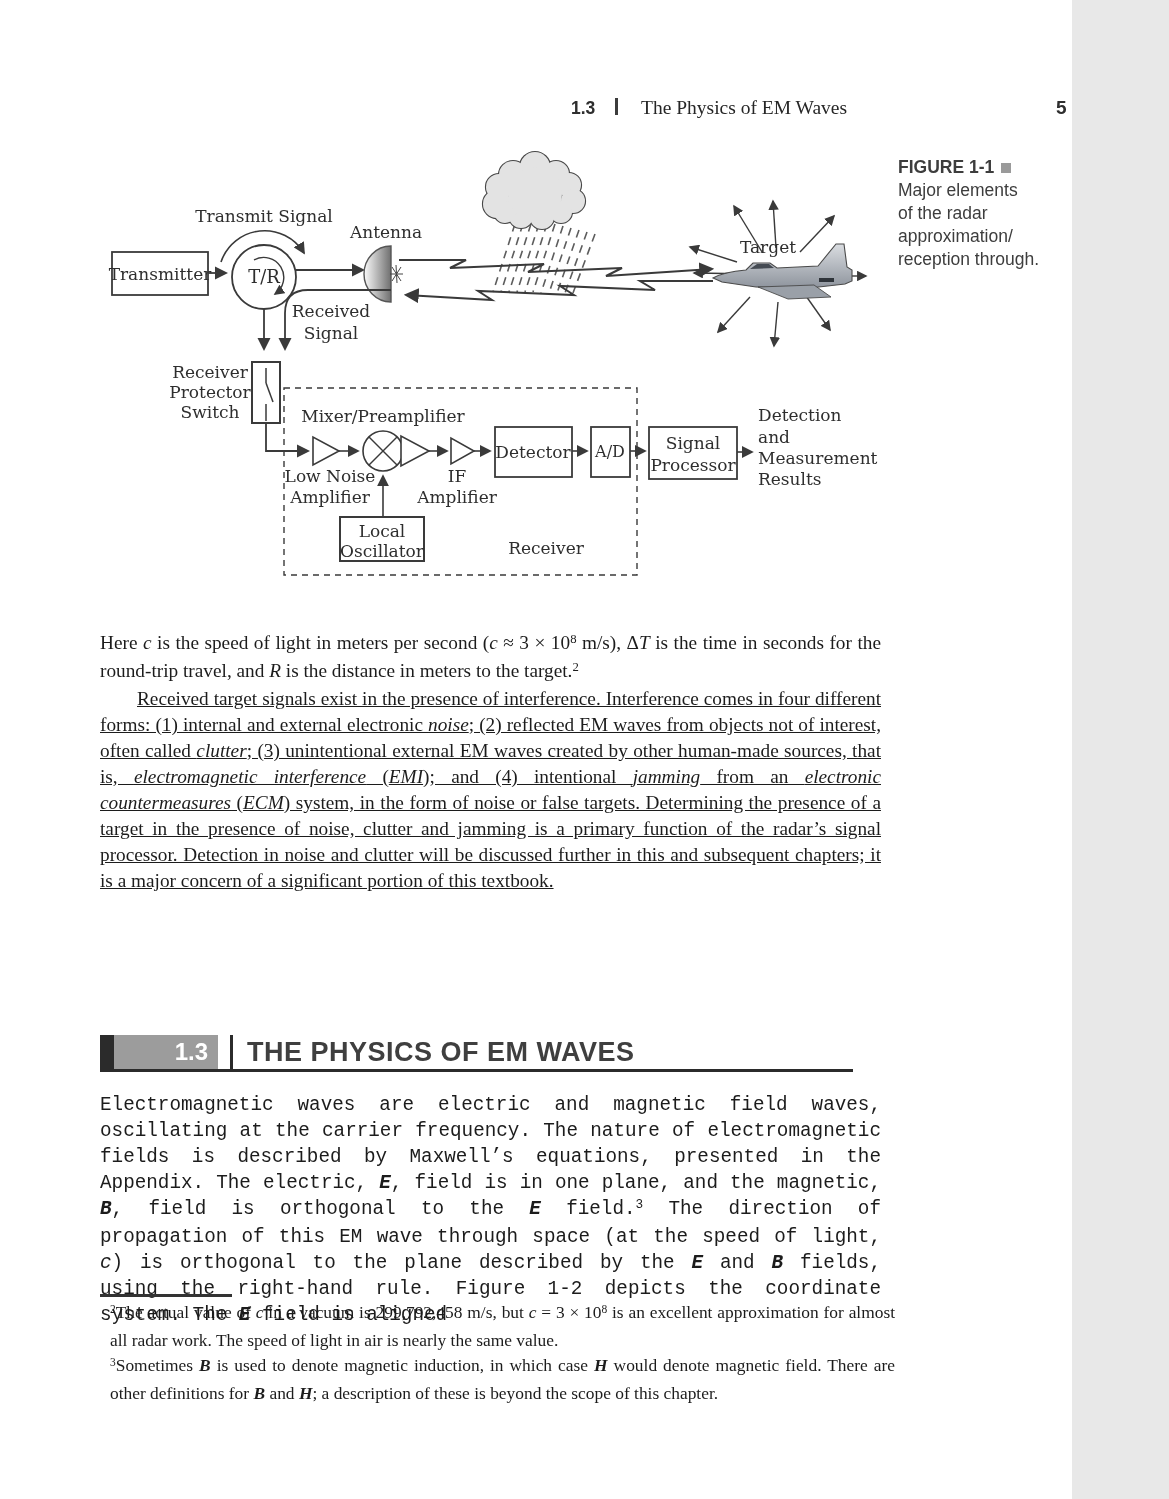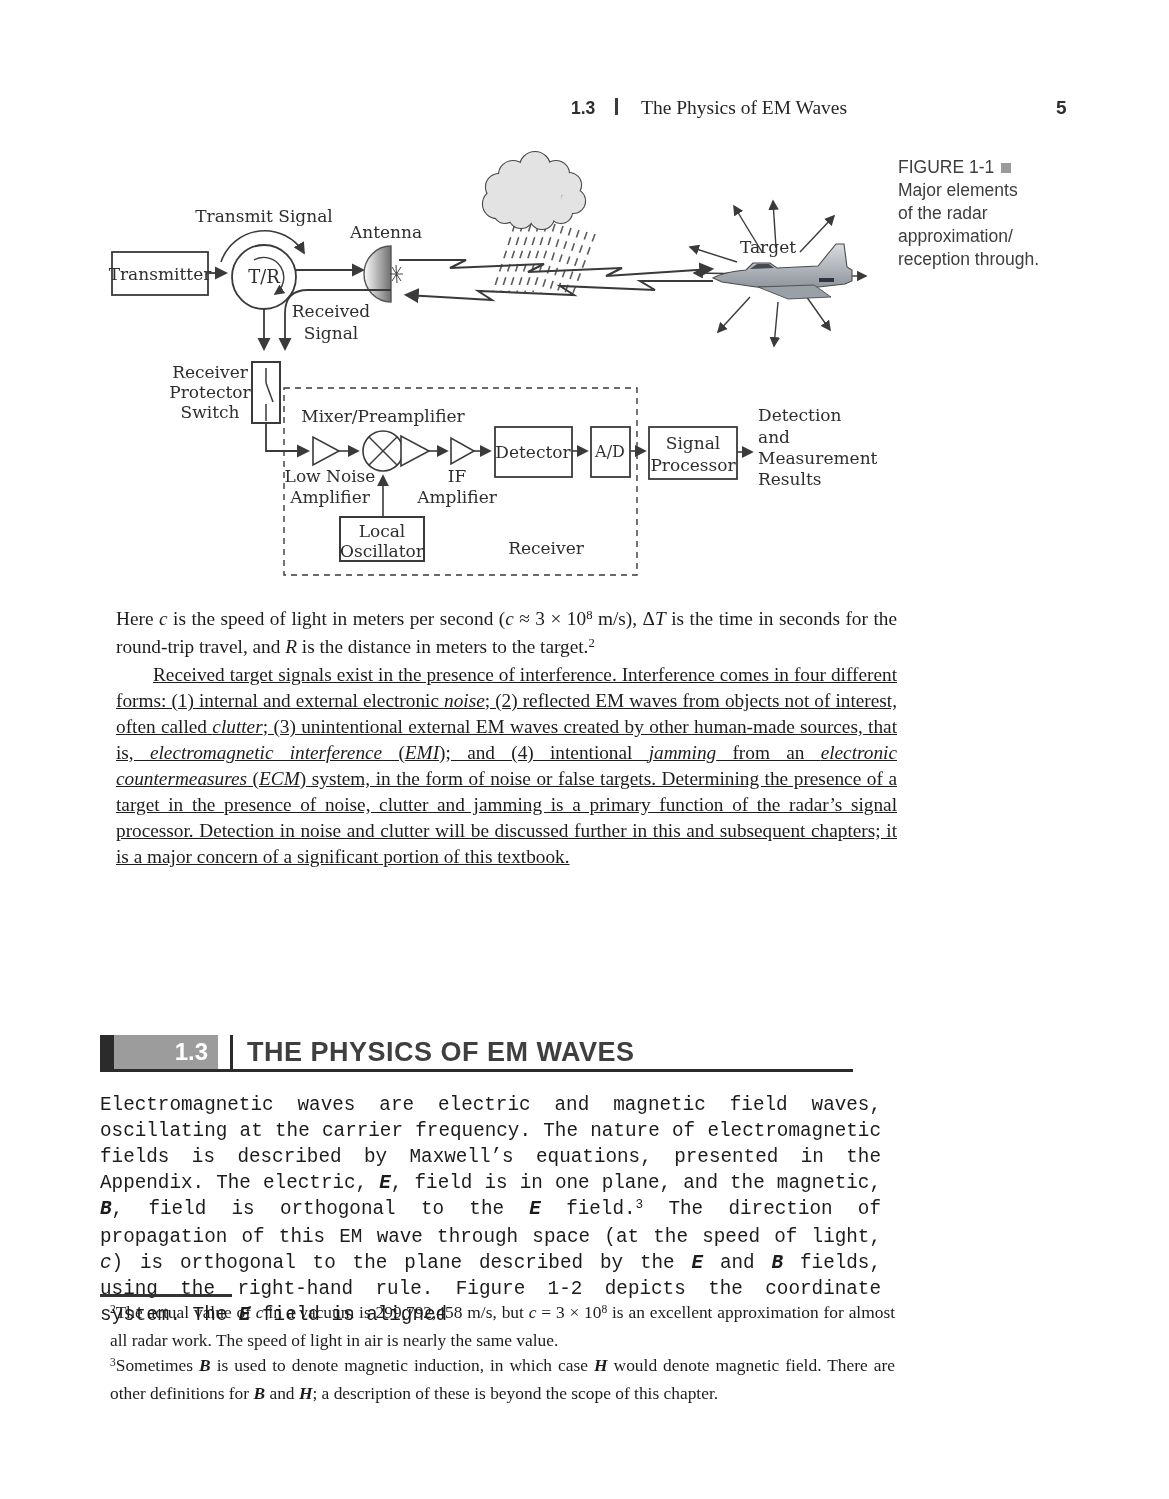--- a/index.html
+++ b/index.html
@@ -1,35 +1,35 @@
 <!DOCTYPE html>
 <html><head>
 <meta charset="utf-8">
 <style>
   html,body{margin:0;padding:0;background:#e8e8e8;}
-  .page{position:relative;width:1169px;height:1499px;background:#ffffff;overflow:hidden;
+  .page{position:relative;width:1072px;height:1499px;background:#ffffff;overflow:hidden;
         font-family:"Liberation Serif",serif;color:#1c1c1c;}
   
   .rh{position:absolute;top:97px;left:0;width:1169px;height:24px;}
   .rh-sec{position:absolute;left:571px;top:1px;font-family:"Liberation Sans",sans-serif;
           font-weight:bold;font-size:17.5px;color:#2e2e2e;}
   .rh-div{position:absolute;left:615px;top:1px;width:3px;height:17px;background:#3c3c3c;}
   .rh-title{position:absolute;left:641px;top:0;font-size:19.5px;color:#262626;}
   .rh-num{position:absolute;left:1056px;top:0;font-family:"Liberation Sans",sans-serif;
           font-weight:bold;font-size:19px;color:#2e2e2e;}
   
   .fig-svg{position:absolute;left:95px;top:145px;}
   .fig-caption{position:absolute;left:898px;top:156px;width:210px;
                font-family:"Liberation Sans",sans-serif;font-size:17.5px;line-height:23px;color:#3d3d3d;}
-  .fig-caption .cap-label{font-weight:normal;}
+  .fig-caption .cap-label{font-weight:bold;}
   .cap-marker{display:inline-block;width:10px;height:10px;background:#9a9a9a;margin-left:7px;}
   
   .body-block{position:absolute;left:100px;width:781px;font-size:19.3px;line-height:26px;
               text-align:justify;color:#1c1c1c;}
-  #body1{top:606px;margin-left:16px;}
+  #body1{top:630px;}
   #body2{top:1092px;font-family:Liberation Mono, monospace;}
   .body-p{margin:0;}
   .body-p.indent{text-indent:37px;text-decoration:underline;}
   .run-i{font-style:italic;}
   .run-bi{font-weight:bold;font-style:italic;}
   .run-sup{font-size:66%;position:relative;top:-0.48em;}
   
   .sec-head{position:absolute;left:100px;top:1035px;width:753px;height:37px;}
   .sec-rule{position:absolute;left:100px;top:1069px;width:753px;height:3px;background:#2b2b2b;}
   .sec-sq{position:absolute;left:0;top:0;width:14px;height:34px;background:#2b2b2b;}

